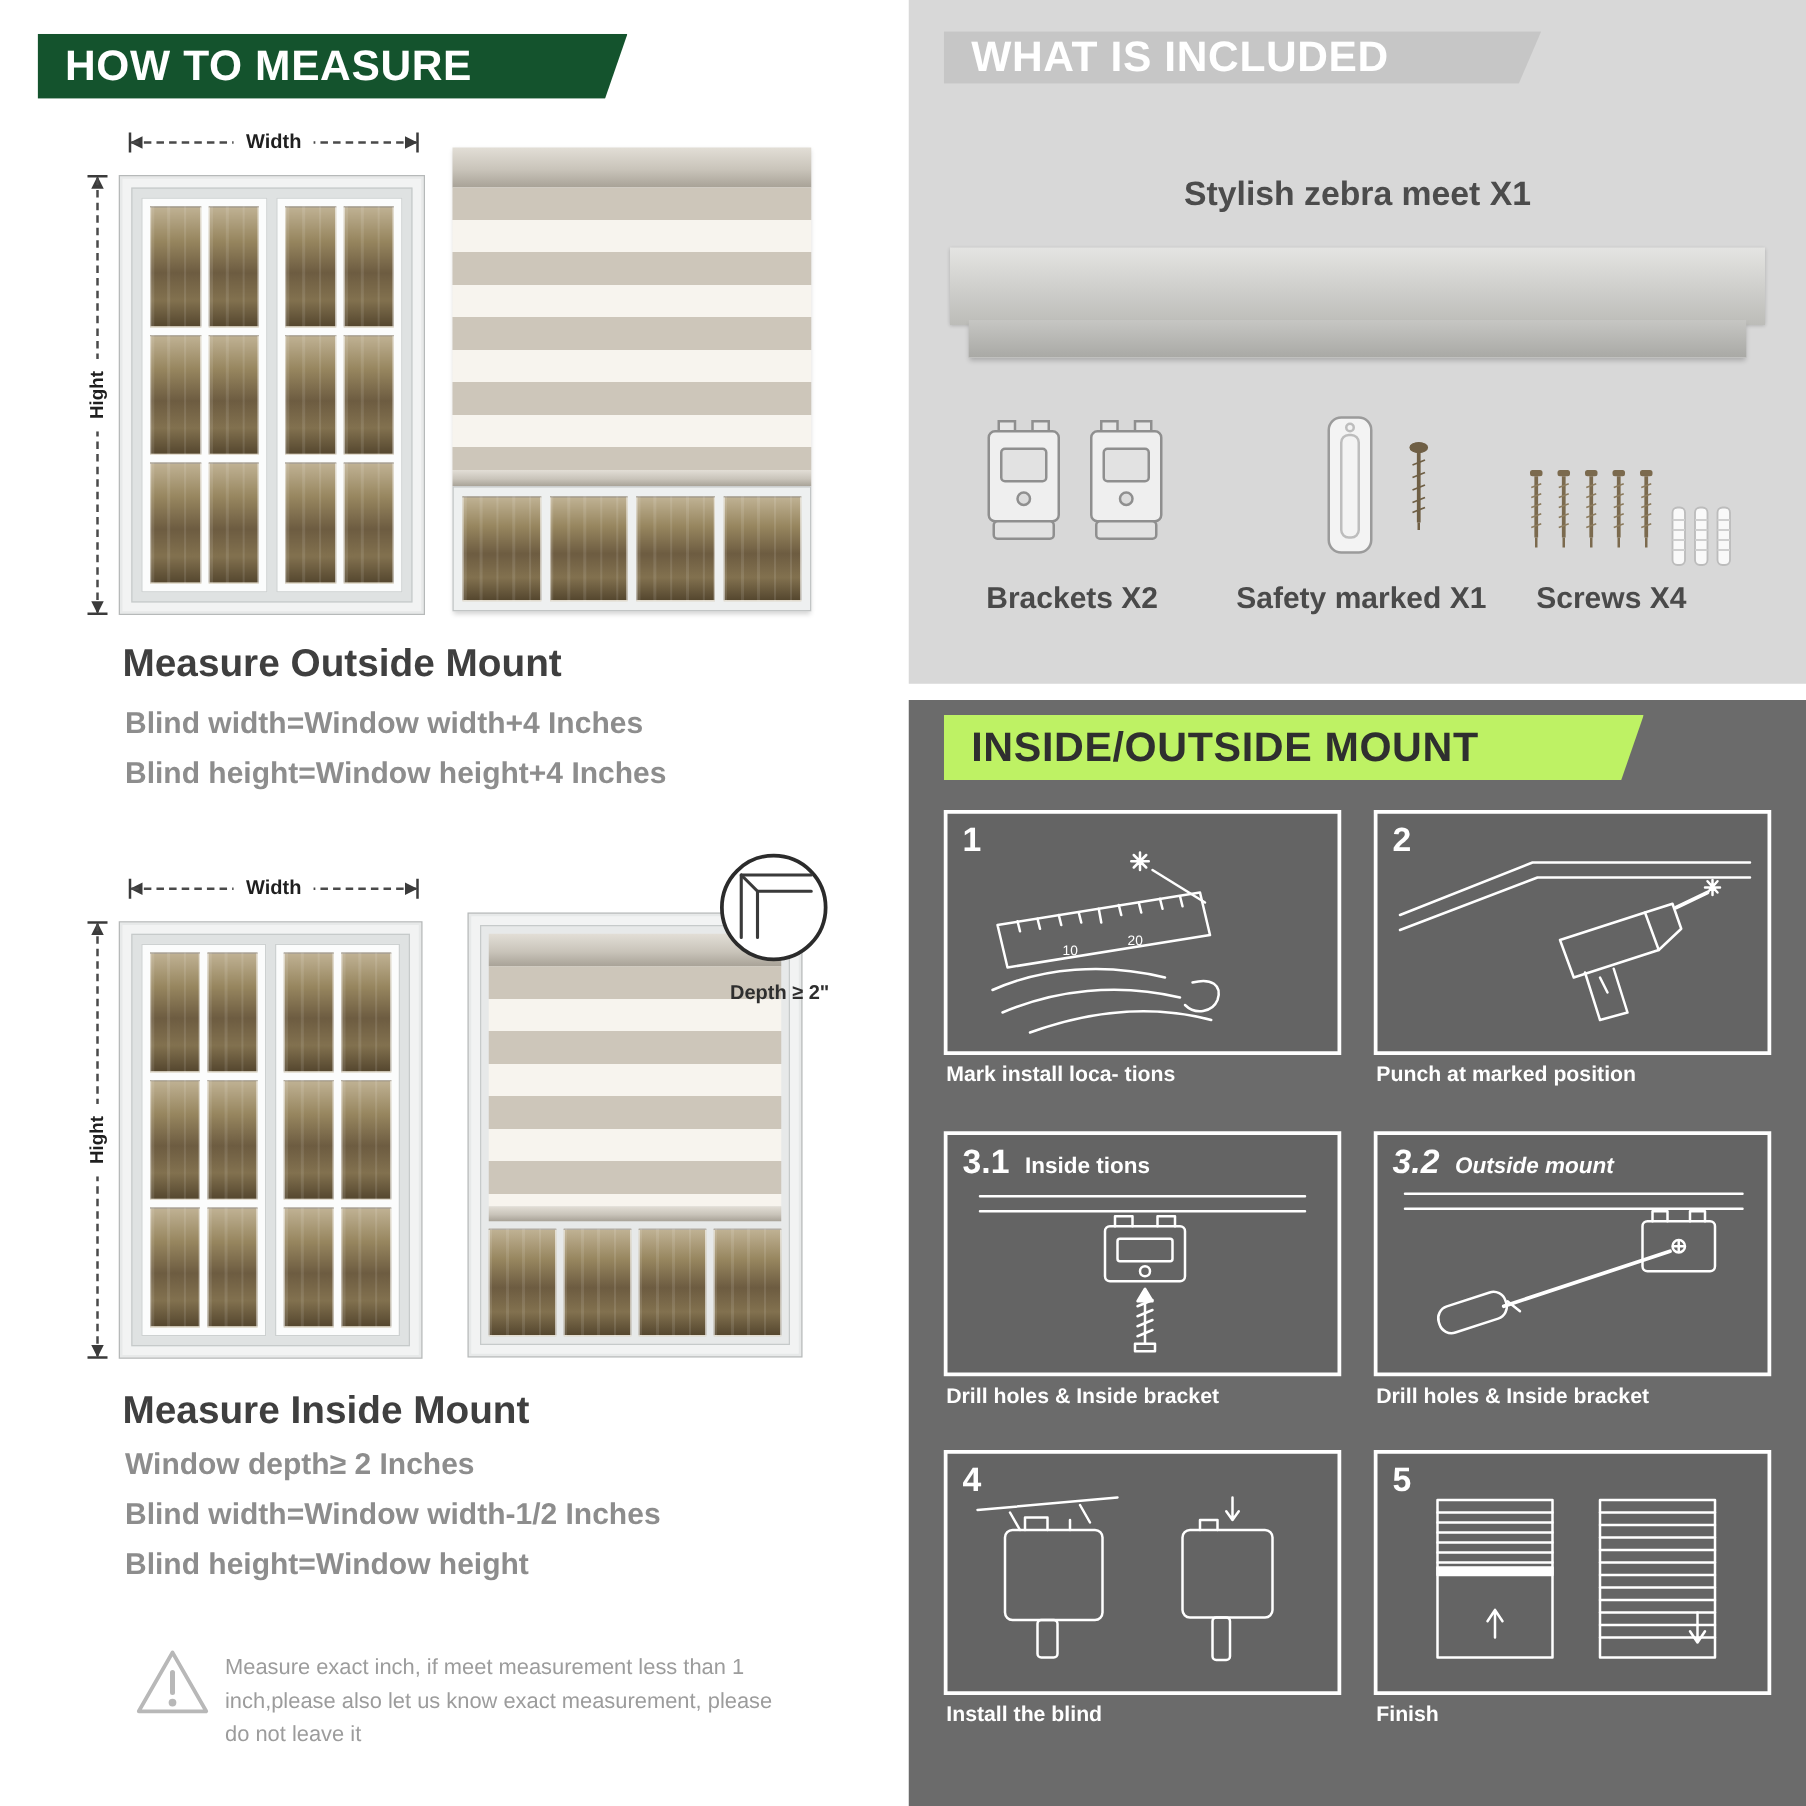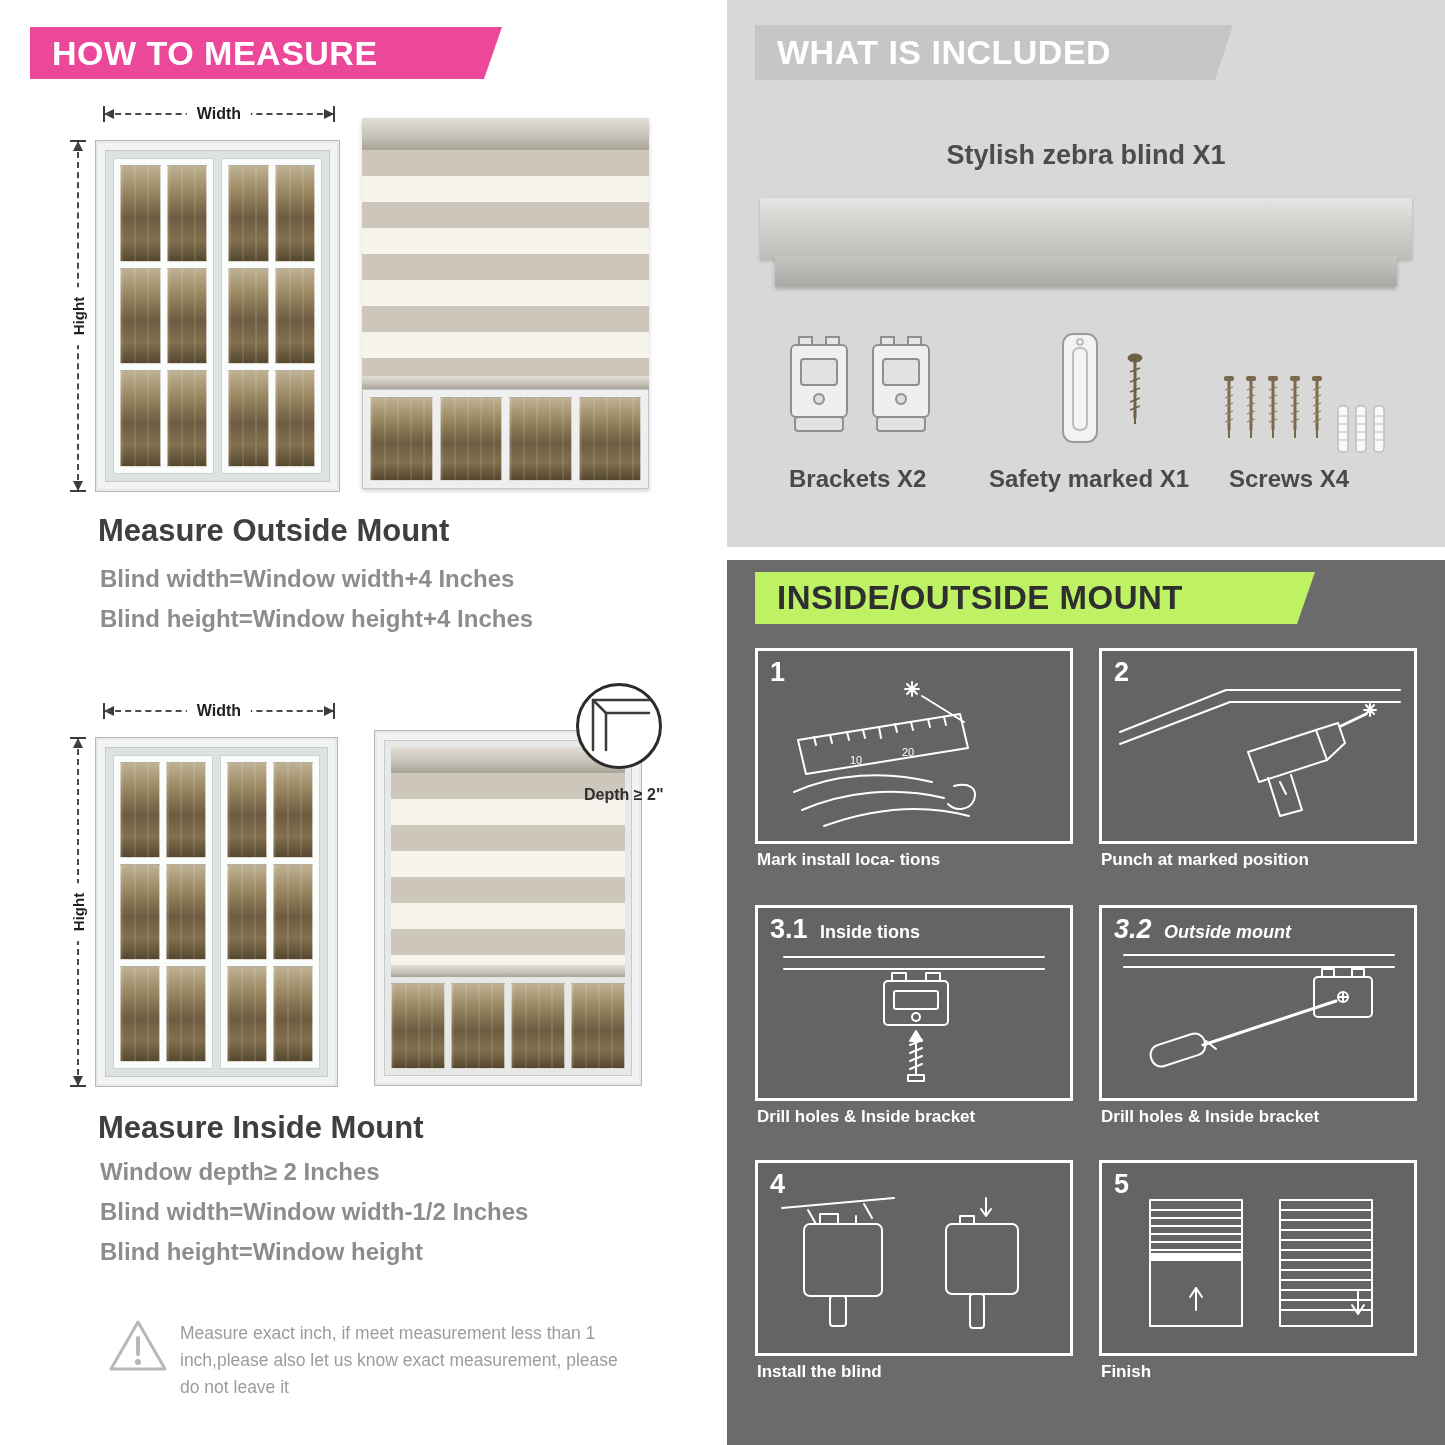--- a/index.html
+++ b/index.html
@@ -2,22 +2,22 @@
 <html><head>
 <meta charset="utf-8">
 <style>
   * { margin:0; padding:0; box-sizing:border-box; }
   body { background:#fff; font-family:"Liberation Sans", sans-serif; }
   .canvas { position:relative; width:1445px; height:1445px; background:#fff; overflow:hidden; }
 
   
   .banner { position:absolute; display:flex; align-items:center; font-weight:bold; letter-spacing:.5px; }
   .banner.slant { clip-path:polygon(0 0,100% 0,calc(100% - 18px) 100%,0 100%); }
-  #how-banner { left:30px; top:27px; width:472px; height:52px; background:#ec4899; color:#fff; font-size:34px; padding-left:22px; }
-  #included-banner { left:28px; top:25px; width:478px; height:55px; background:#c6c6c6; color:#fff; font-size:34px; padding-left:22px; }
+  #how-banner { left:30px; top:27px; width:472px; height:52px; background:#14532d; color:#fff; font-size:34px; padding-left:22px; }
+  #included-banner { left:28px; top:25px; width:478px; height:42px; background:#c6c6c6; color:#fff; font-size:34px; padding-left:22px; }
   #mount-banner { left:28px; top:12px; width:560px; height:52px; background:#bef264; color:#2f2f2f; font-size:33px; padding-left:22px; }
 
   
   .mh { position:absolute; height:16px; }
   .mh .dash { position:absolute; left:2px; right:2px; top:7px; border-top:2px dashed #4a4a4a; }
   .mh .ah { position:absolute; top:50%; transform:translateY(-50%); width:0; height:0; border-top:5px solid transparent; border-bottom:5px solid transparent; }
   .mh .ah.l { left:1px; border-right:10px solid #3b3b3b; }
   .mh .ah.r { right:1px; border-left:10px solid #3b3b3b; }
   .mh .tick { position:absolute; top:0; height:16px; border-left:2px solid #3b3b3b; }
   .mh .tick.l { left:0; } .mh .tick.r { right:0; }
@@ -210,21 +210,21 @@
     <g stroke="#b8b8b8" stroke-width="3" fill="none" stroke-linecap="round" stroke-linejoin="round">
       <path d="M32 6 L59 53 L5 53 Z"></path>
       <line x1="32" y1="22" x2="32" y2="38" stroke-width="4"></line>
       <circle cx="32" cy="46" r="1.6" fill="#b8b8b8"></circle>
     </g>
   </svg>
   <div class="warn-text" style="left:180px; top:1320px;">Measure exact inch, if meet measurement less than 1 inch,please also let us know exact measurement, please do not leave it</div>
 
   <div id="included">
     <div id="included-banner" class="banner slant">WHAT IS INCLUDED</div>
-    <div class="product-title">Stylish zebra blind X1</div>
+    <div class="product-title">Stylish zebra meet X1</div>
 
     <div class="headrail-main"></div>
     <div class="headrail-lip"></div>
 
     <svg style="position:absolute; left:60px; top:335px;" width="150" height="105" viewBox="0 0 150 105">
       <g stroke="#8f8f8f" stroke-width="2">
         <g>
           <rect x="12" y="2" width="13" height="10" fill="#e6e6e6"></rect>
             <rect x="39" y="2" width="13" height="10" fill="#e6e6e6"></rect>
           <rect x="4" y="10" width="56" height="72" rx="5" fill="#efefef"></rect>

